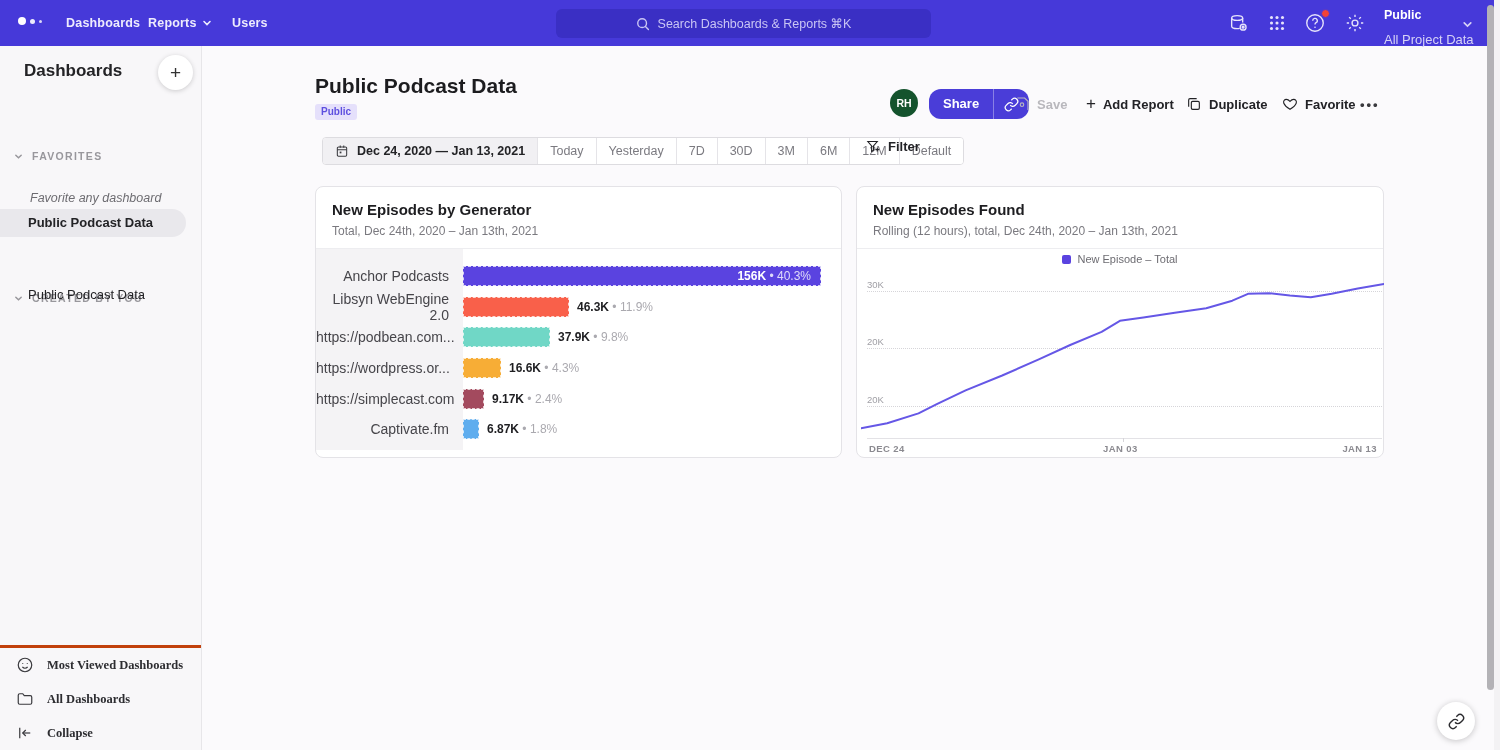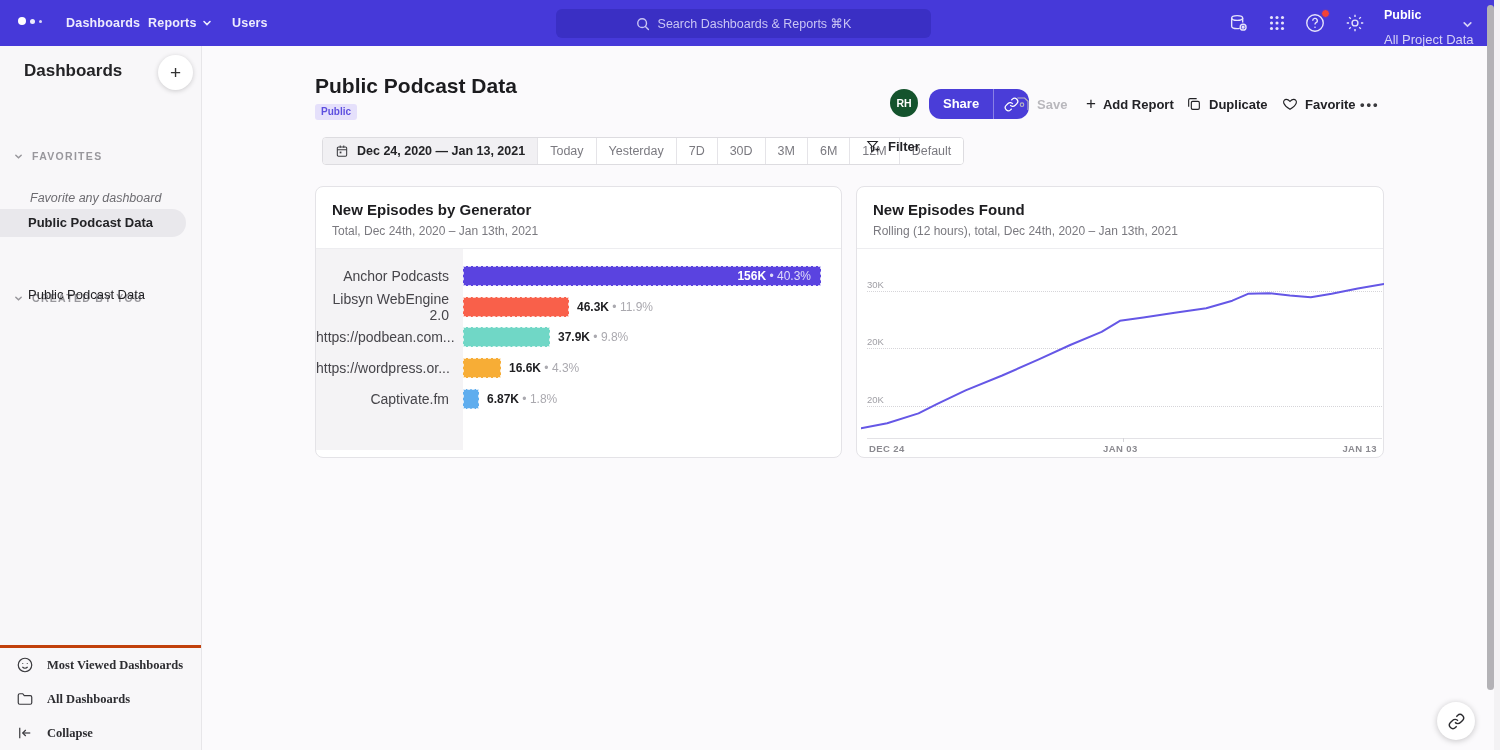--- a/index.html
+++ b/index.html
@@ -350,33 +350,44 @@
         </div>
       </div>
       <div class="brow">
         <div class="blab">https://wordpress.or...</div>
         <div class="btrack">
           <div class="bbar" style="width: 38px; background: rgb(247, 173, 54);"></div>
           <span class="outval"><b>16.6K</b><span class="pct"> • 4.3%</span></span>
         </div>
       </div>
       <div class="brow">
+        <div class="blab">https://simplecast.com</div>
+        <div class="btrack">
+          <div class="bbar" style="width: 21px; background: rgb(163, 74, 94);"></div>
+          <span class="outval"><b>9.17K</b><span class="pct"> • 2.4%</span></span>
+        </div>
+      </div>
+      <div class="brow">
         <div class="blab">Captivate.fm</div>
         <div class="btrack">
           <div class="bbar" style="width: 16px; background: rgb(95, 173, 238);"></div>
           <span class="outval"><b>6.87K</b><span class="pct"> • 1.8%</span></span>
         </div>
       </div>
     </div>
 </div>
 
 <div class="card card-2">
   <div class="card-title">New Episodes Found</div>
   <div class="card-sub">Rolling (12 hours), total, Dec 24th, 2020 – Jan 13th, 2021</div>
   <div class="card-divider"></div>
+  <div class="legend">
+    <span class="legend-swatch" style="background: rgb(90, 67, 224);"></span>
+    <span>New Episode – Total</span>
+  </div>
 
   <div class="gridline" style="top:104px"></div>
   <div class="gridline" style="top:161px"></div>
   <div class="gridline" style="top:219px"></div>
   <div class="ytick" style="top:92px">30K</div>
   <div class="ytick" style="top:149px">20K</div>
   <div class="ytick" style="top:207px">20K</div>
   <div class="x-axis"></div>
   <div class="xtick-mark" style="left:266px"></div>
   <div class="xlab" style="left:12px">DEC 24</div>

